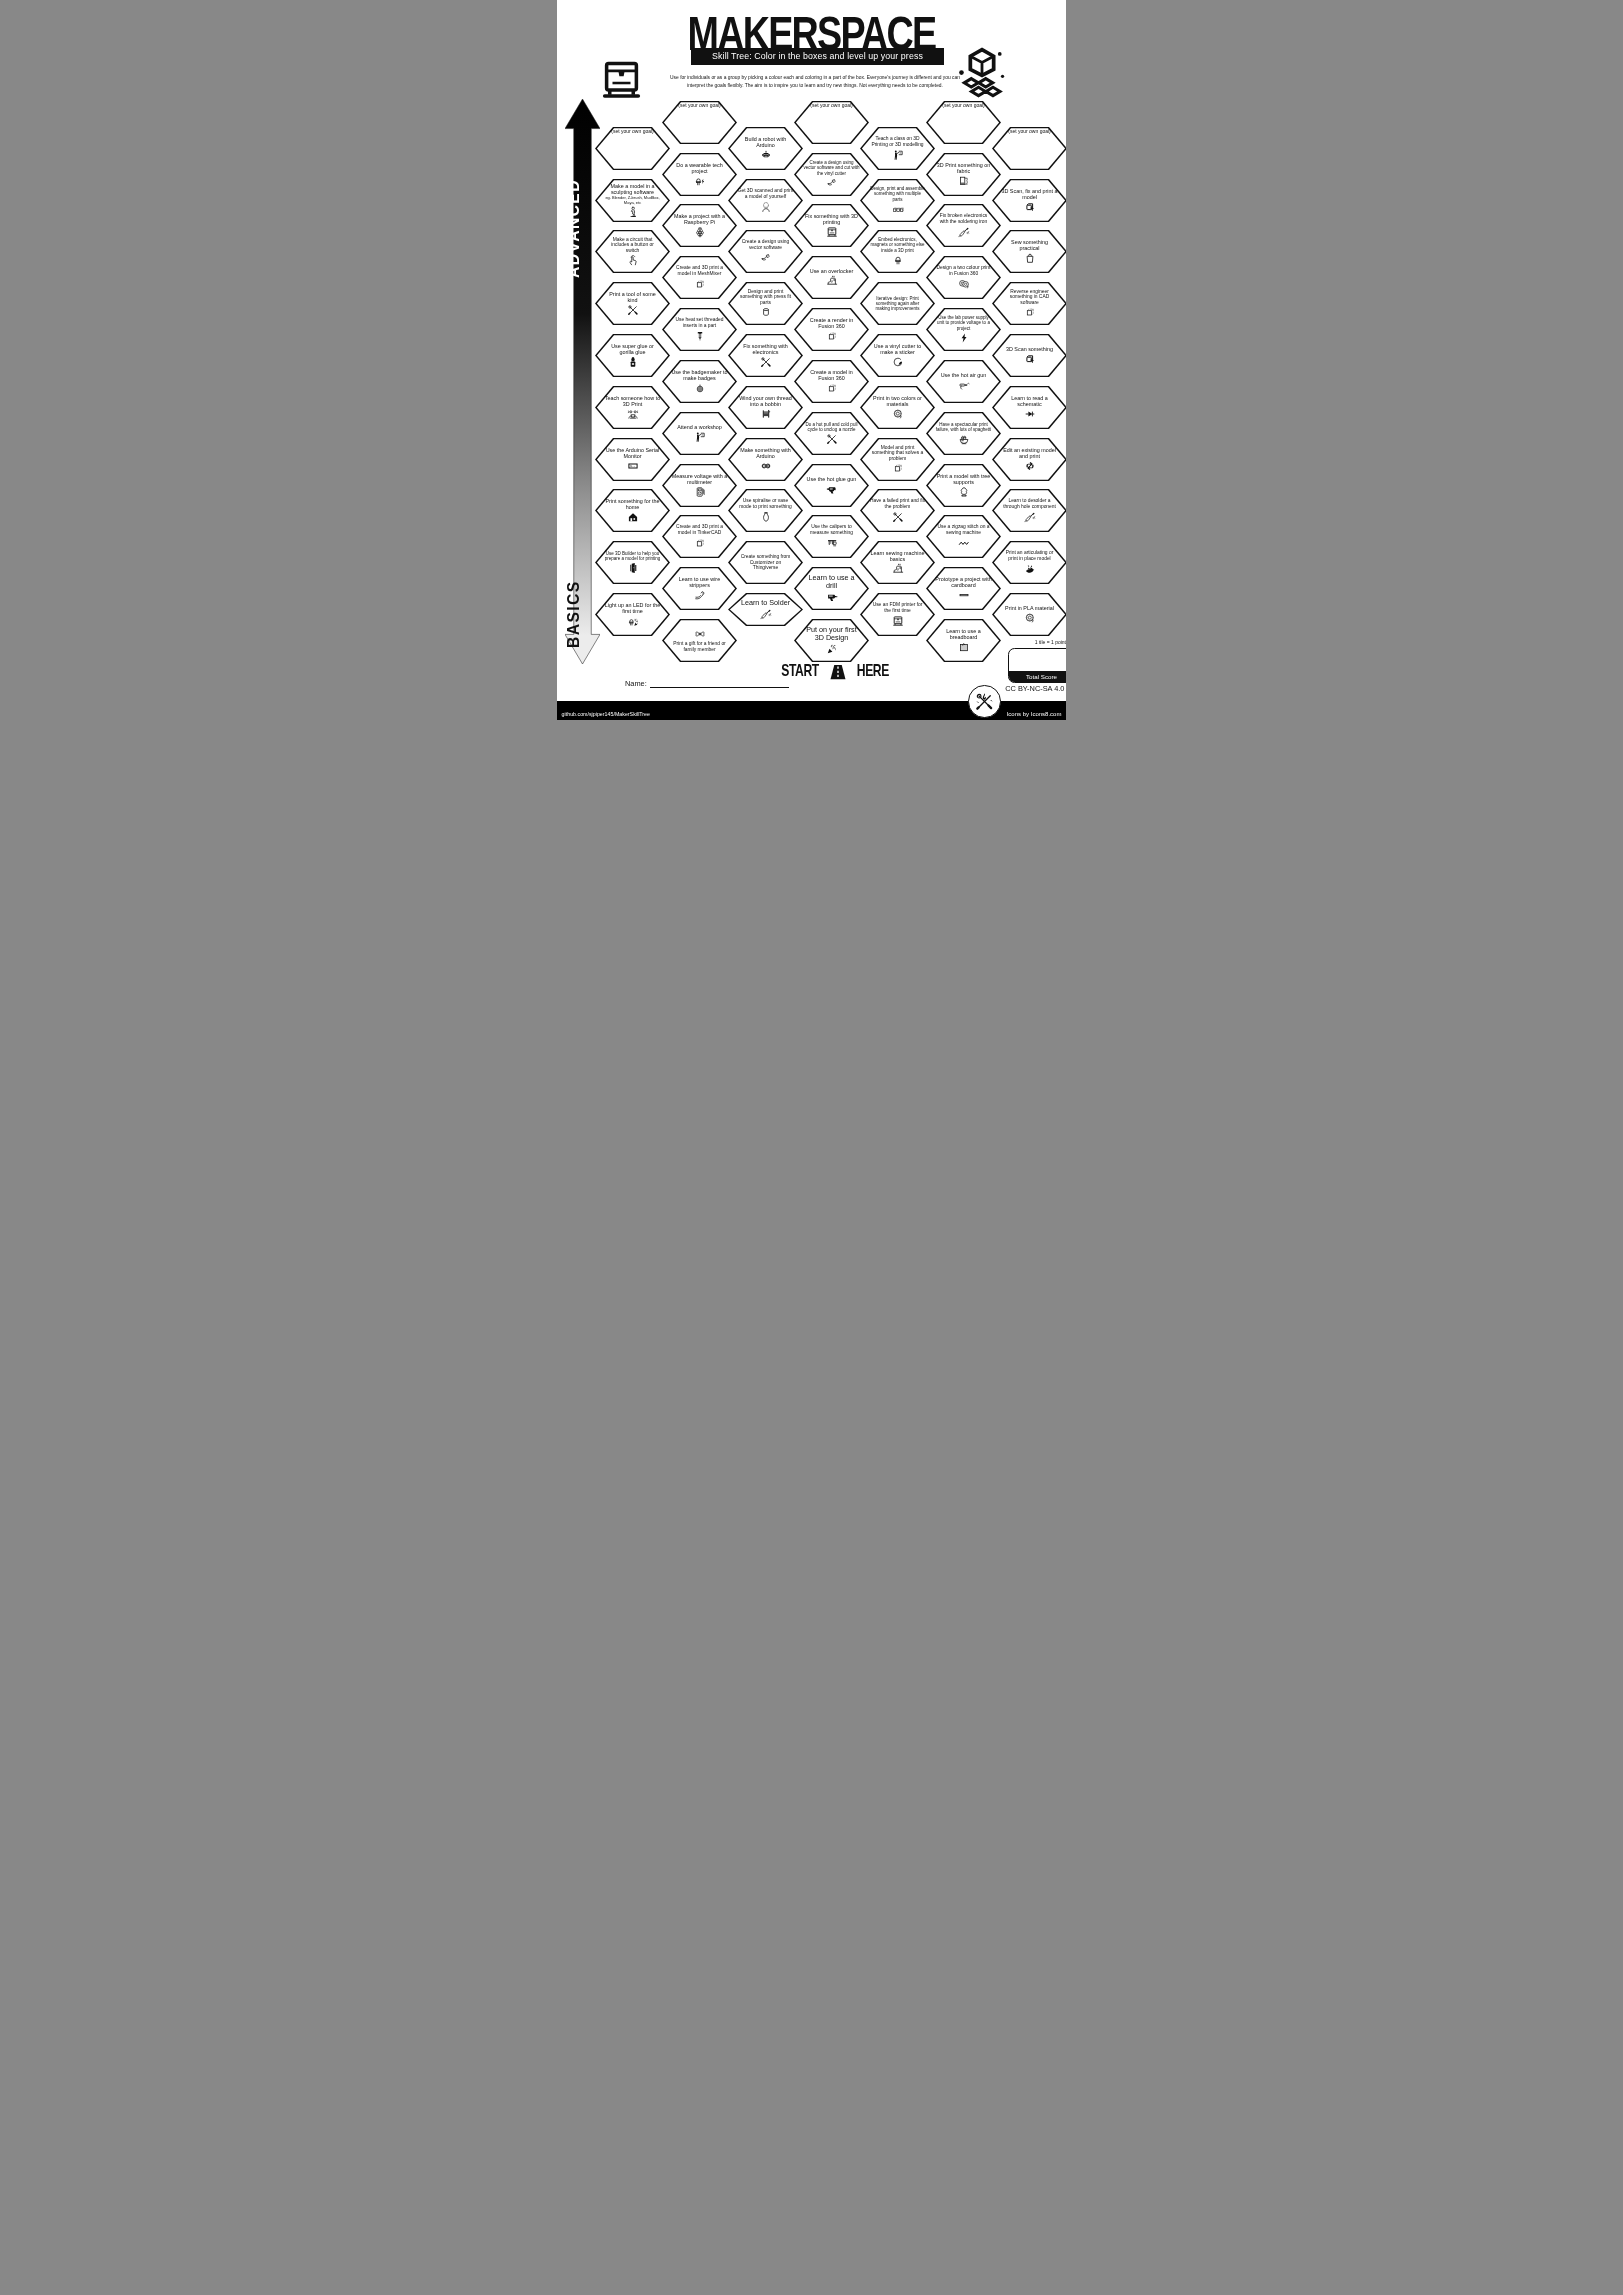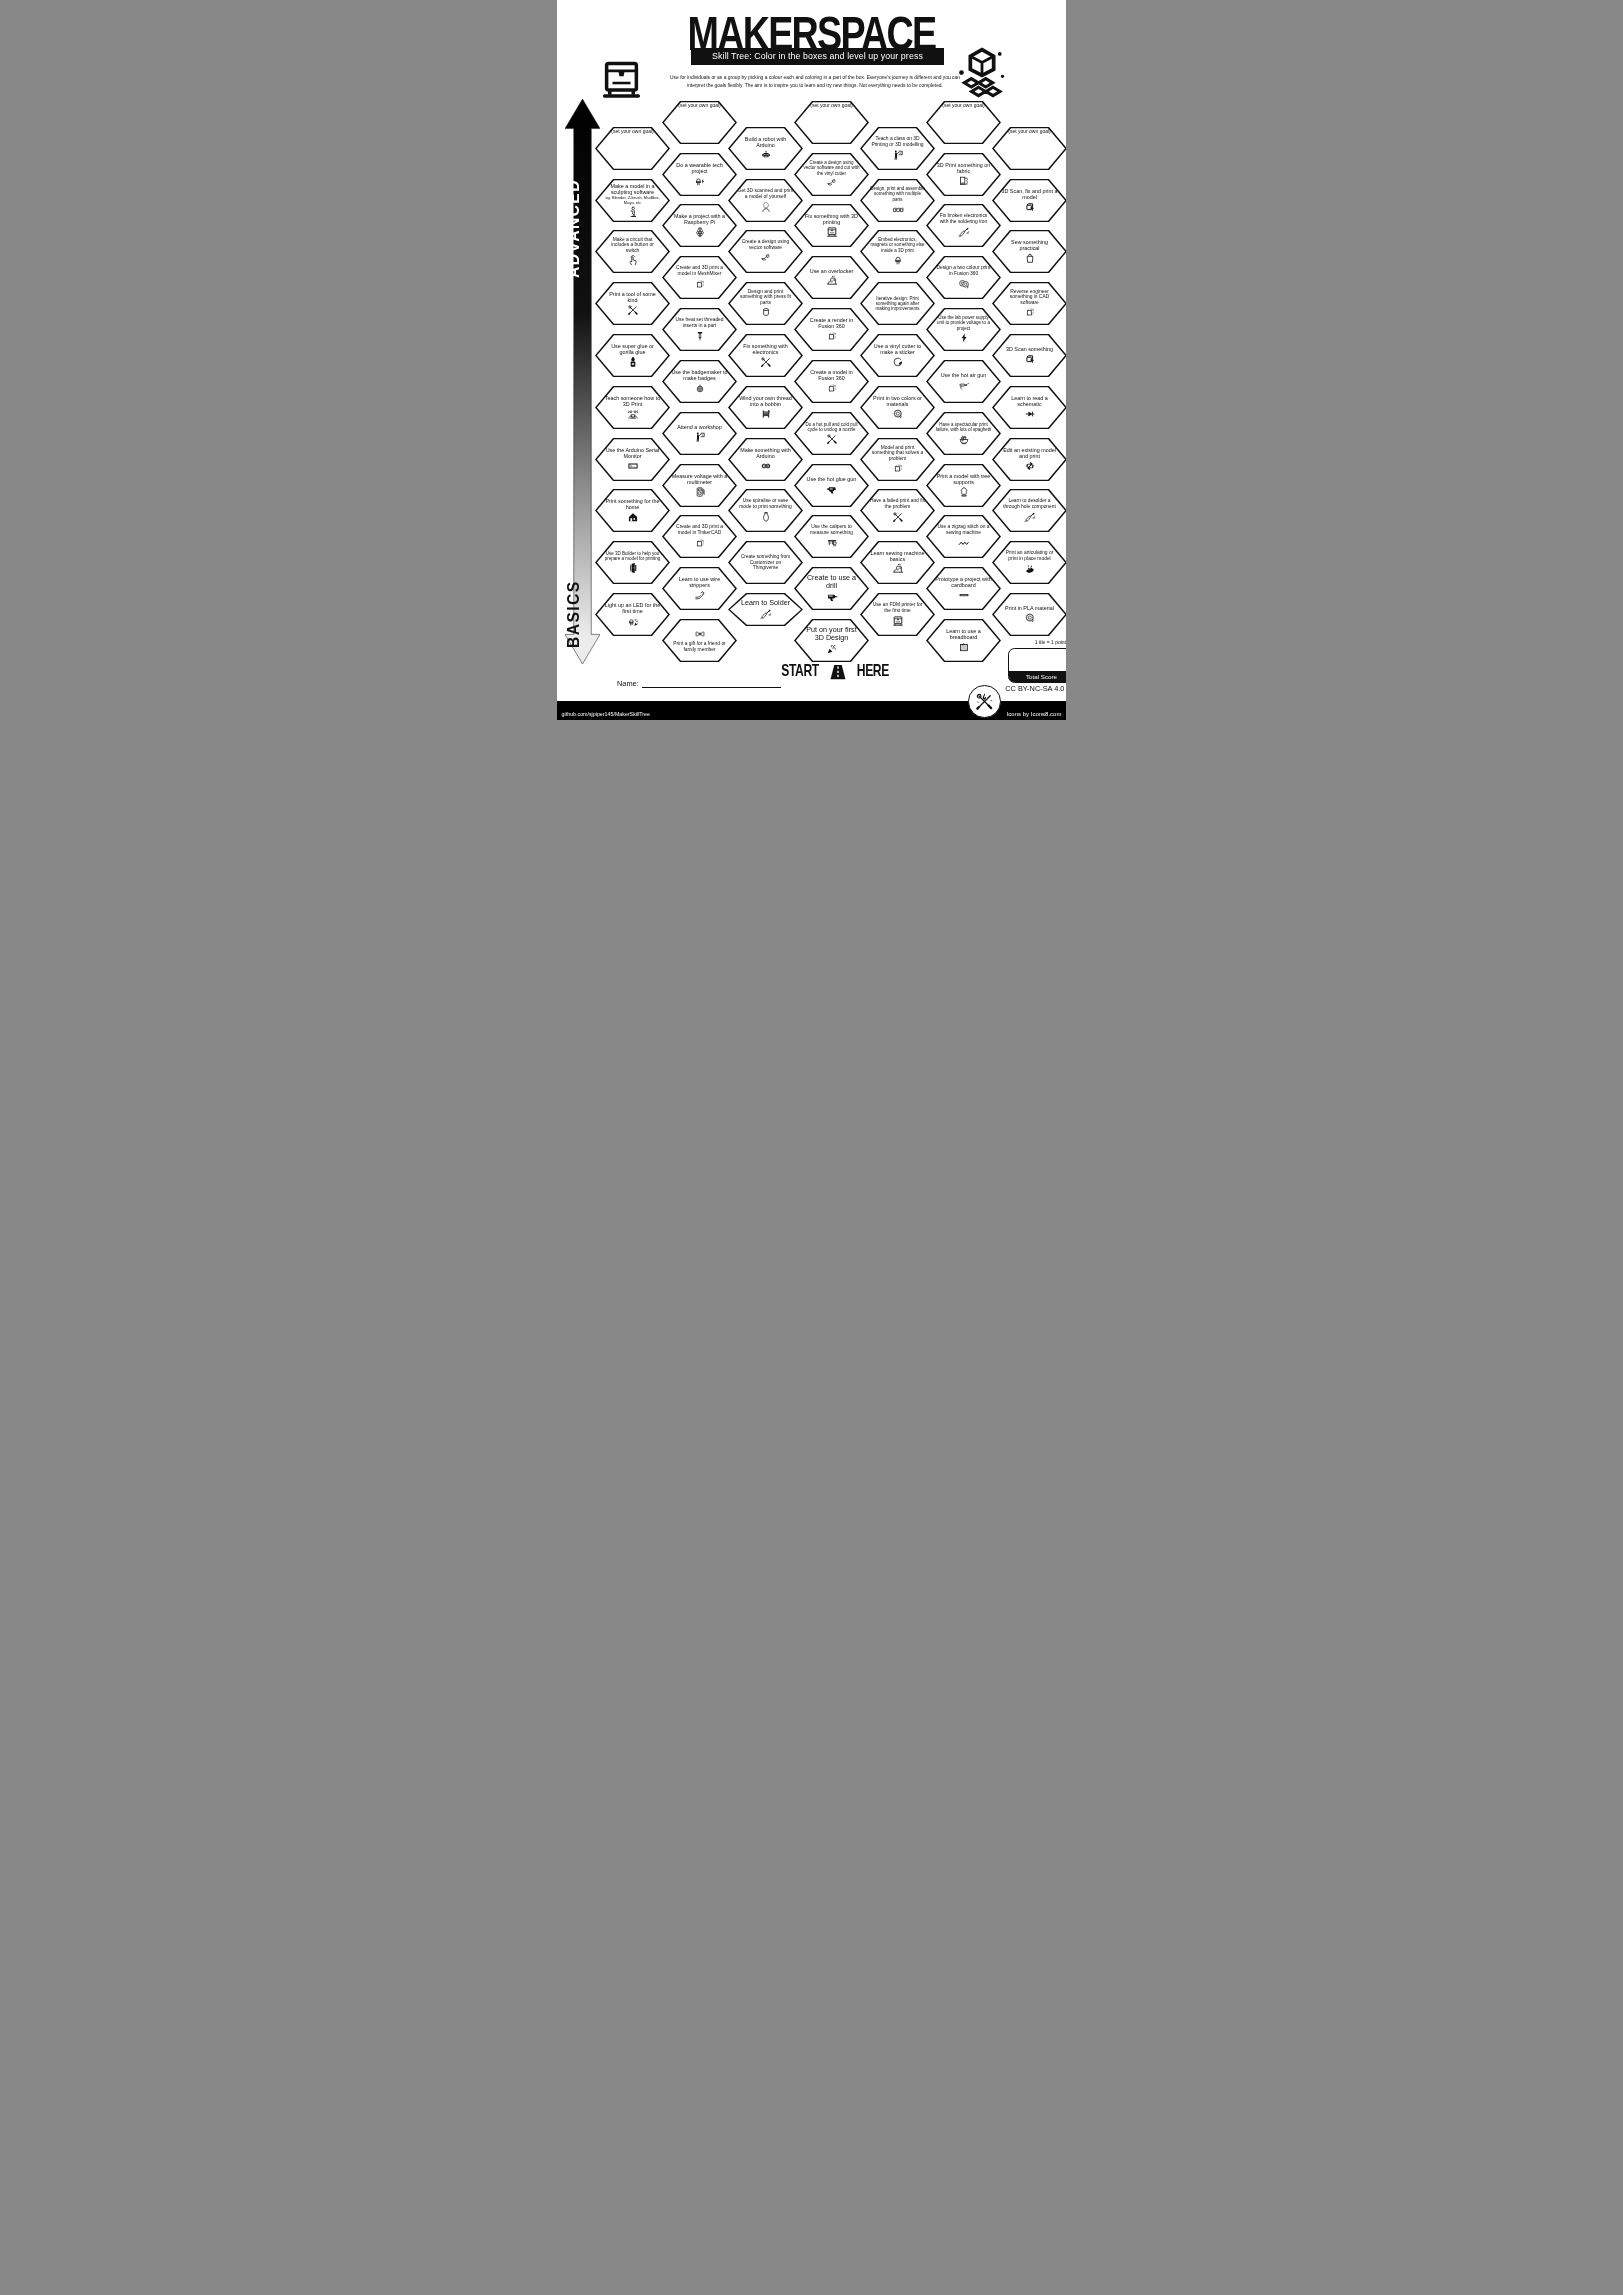--- a/index.html
+++ b/index.html
@@ -38,21 +38,21 @@
   .hex .sub{font-size:4px;line-height:1.1;}
   .hex .ic{width:12px;height:12px;flex:0 0 auto;}
   .hex .ic svg{width:100%;height:100%;}
   .hex.goal .content{justify-content:flex-start;padding-top:1.4px;}
   .hex.goal .lbl{font-size:5px;}
   
   .start-row{position:absolute;top:662px;left:204px;width:148px;display:flex;align-items:flex-start;
       justify-content:center;gap:1px;}
   .start-row .wd{font-weight:bold;font-size:14.3px;letter-spacing:-0.5px;transform:scale(.85,1.1);white-space:nowrap;}
   .road{width:30px;height:20.4px;}
-  .name-row{position:absolute;left:44px;top:679px;font-size:7.4px;display:flex;align-items:flex-end;gap:3.7px;padding-left:16px;}
+  .name-row{position:absolute;left:52px;top:679px;font-size:7.4px;display:flex;align-items:flex-end;gap:3.7px;padding-left:16px;}
   .name-line{width:139px;border-bottom:0.7px solid #111;height:8.3px;}
   .tile-note{position:absolute;left:467px;top:639px;width:42px;text-align:right;font-size:5px;}
   .score-box{position:absolute;left:451px;top:648px;width:65px;height:33px;border:1.1px solid #111;
       border-radius:6.5px;background:#fff;overflow:hidden;display:flex;flex-direction:column;}
   .score-box .space{flex:1;}
   .score-box .bar{height:11px;background:#111;color:#fff;font-size:6.2px;display:flex;
       align-items:center;justify-content:center;}
   .cc-row{position:absolute;left:426px;top:684px;width:83px;display:flex;align-items:center;gap:3.7px;}
   .cc-row .cc-txt{font-size:7.4px;white-space:nowrap;}
   .maker-logo{position:absolute;left:411px;top:685px;width:30.5px;height:30.5px;border-radius:50%;
@@ -881,21 +881,21 @@
             <svg viewBox="0 0 24 24">
               <use href="#sym-calipers"></use>
             </svg>
           </div>
         </div>
       </div>
       <div class="hex big" style="left: 237px; top: 567px; width: 75px; height: 43px;">
         <div class="shape"></div>
         <div class="inner"></div>
         <div class="content">
-          <div class="lbl">Create to use a drill</div>
+          <div class="lbl">Learn to use a drill</div>
           <div class="ic">
             <svg viewBox="0 0 24 24">
               <use href="#sym-drill"></use>
             </svg>
           </div>
         </div>
       </div>
       <div class="hex big" style="left: 237px; top: 619px; width: 75px; height: 43px;">
         <div class="shape"></div>
         <div class="inner"></div>

